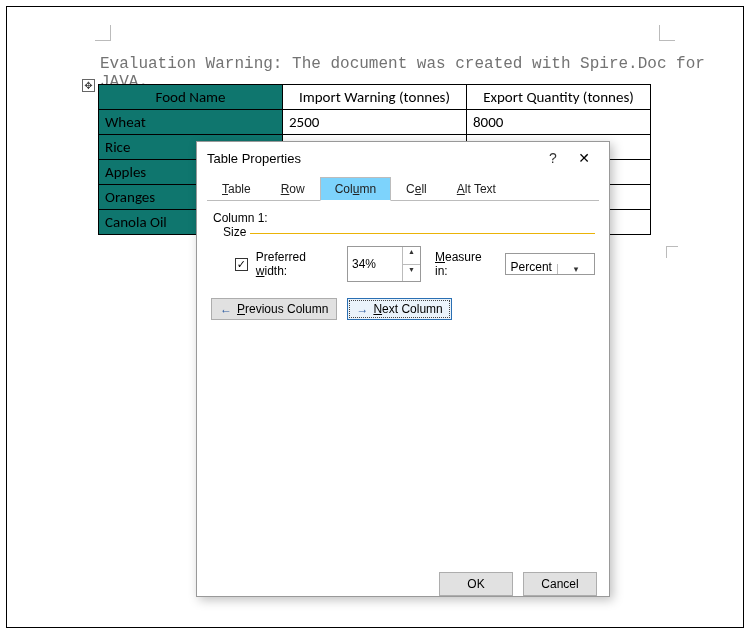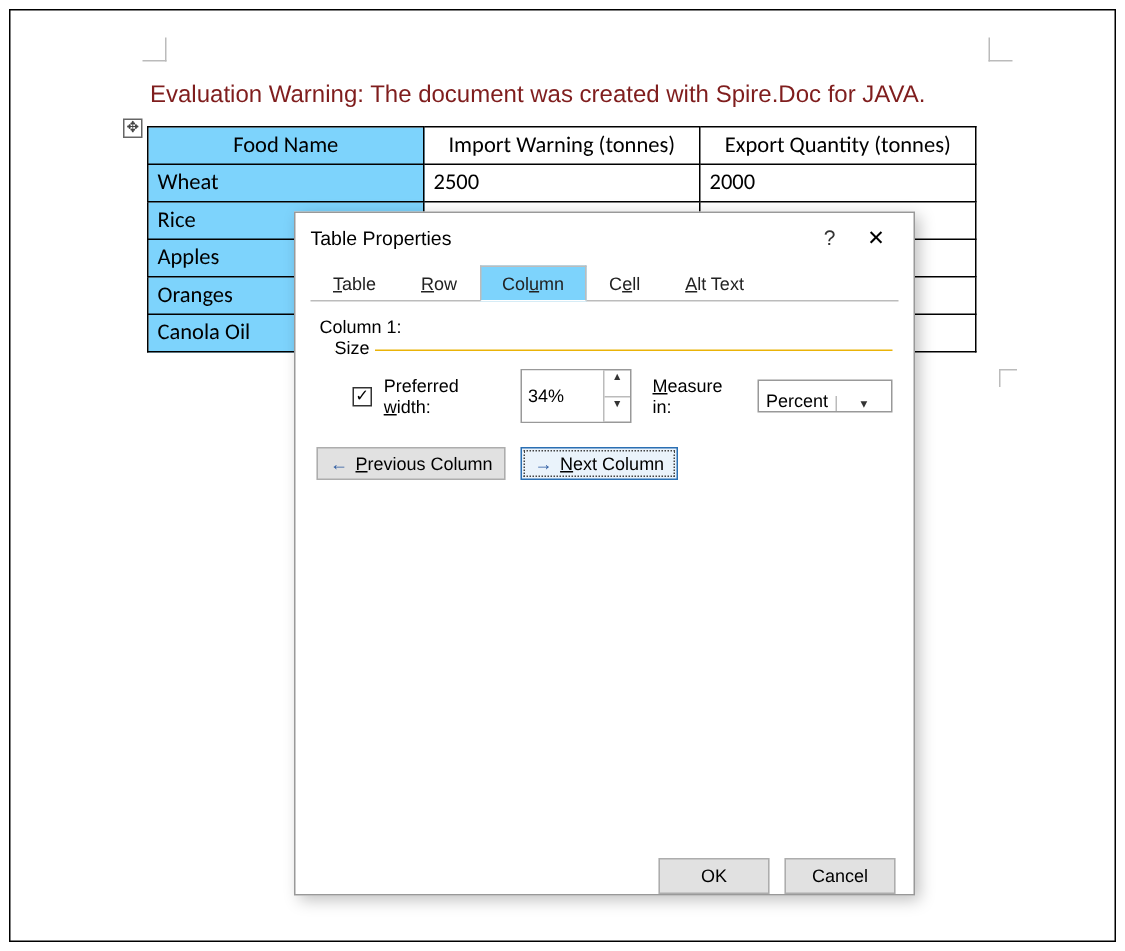--- a/index.html
+++ b/index.html
@@ -19,22 +19,22 @@
     border: 1px solid #000;
   }
   
   .crop { position: absolute; width: 16px; height: 16px; border-color: #aaa; }
   .crop.tl { left: 95px; top: 25px; border-right: 1px solid #bbb; border-bottom: 1px solid #bbb; }
   .crop.tr { right: 75px; top: 25px; border-left: 1px solid #bbb; border-bottom: 1px solid #bbb; }
   .crop.br { position:absolute; right: 72px; top: 246px; border-left:1px solid #bbb; border-top:1px solid #bbb; width:12px; height:12px;}
   .warning {
     position: absolute;
     left: 100px; top: 55px;
-    color: #7f1d1d;
-    font-family: Liberation Sans, sans-serif;
+    color: #737373;
+    font-family: Liberation Mono, monospace;
     font-size: 16px;
   }
   .anchor-icon {
     position: absolute;
     left: 82px; top: 79px;
     width: 13px; height: 13px;
     border: 1px solid #666;
     font-size: 10px;
     line-height: 11px;
     text-align: center;
@@ -51,21 +51,21 @@
     border: 1px solid #000;
     padding: 3px 6px;
     font-family: Calibri, Arial, sans-serif;
     font-size: 15px;
     height: 22px;
   }
   table.doc .c0 { width: 184px; }
   table.doc .c1 { width: 184px; }
   table.doc .c2 { width: 184px; }
   table.doc th { font-weight: normal; text-align: center; }
-  .sel { background: #7dd3fc; }
+  .sel { background: #0f766e; }
   
   .dialog {
     position: absolute;
     left: 196px; top: 141px;
     width: 414px; height: 456px;
     background: #fff;
     border: 1px solid #999;
     box-shadow: 3px 3px 10px rgba(0,0,0,0.25);
     font-size: 12px;
     color: #000;
@@ -204,21 +204,21 @@
     </colgroup>
   <tbody>
       <tr>
     <th class="sel">Food Name</th>
     <th>Import Warning (tonnes)</th>
     <th>Export Quantity (tonnes)</th>
   </tr>
   <tr>
     <td class="sel">Wheat</td>
     <td>2500</td>
-    <td>2000</td>
+    <td>8000</td>
   </tr>
   <tr>
     <td class="sel">Rice</td>
     <td></td>
     <td></td>
   </tr>
   <tr>
     <td class="sel">Apples</td>
     <td></td>
     <td></td>

